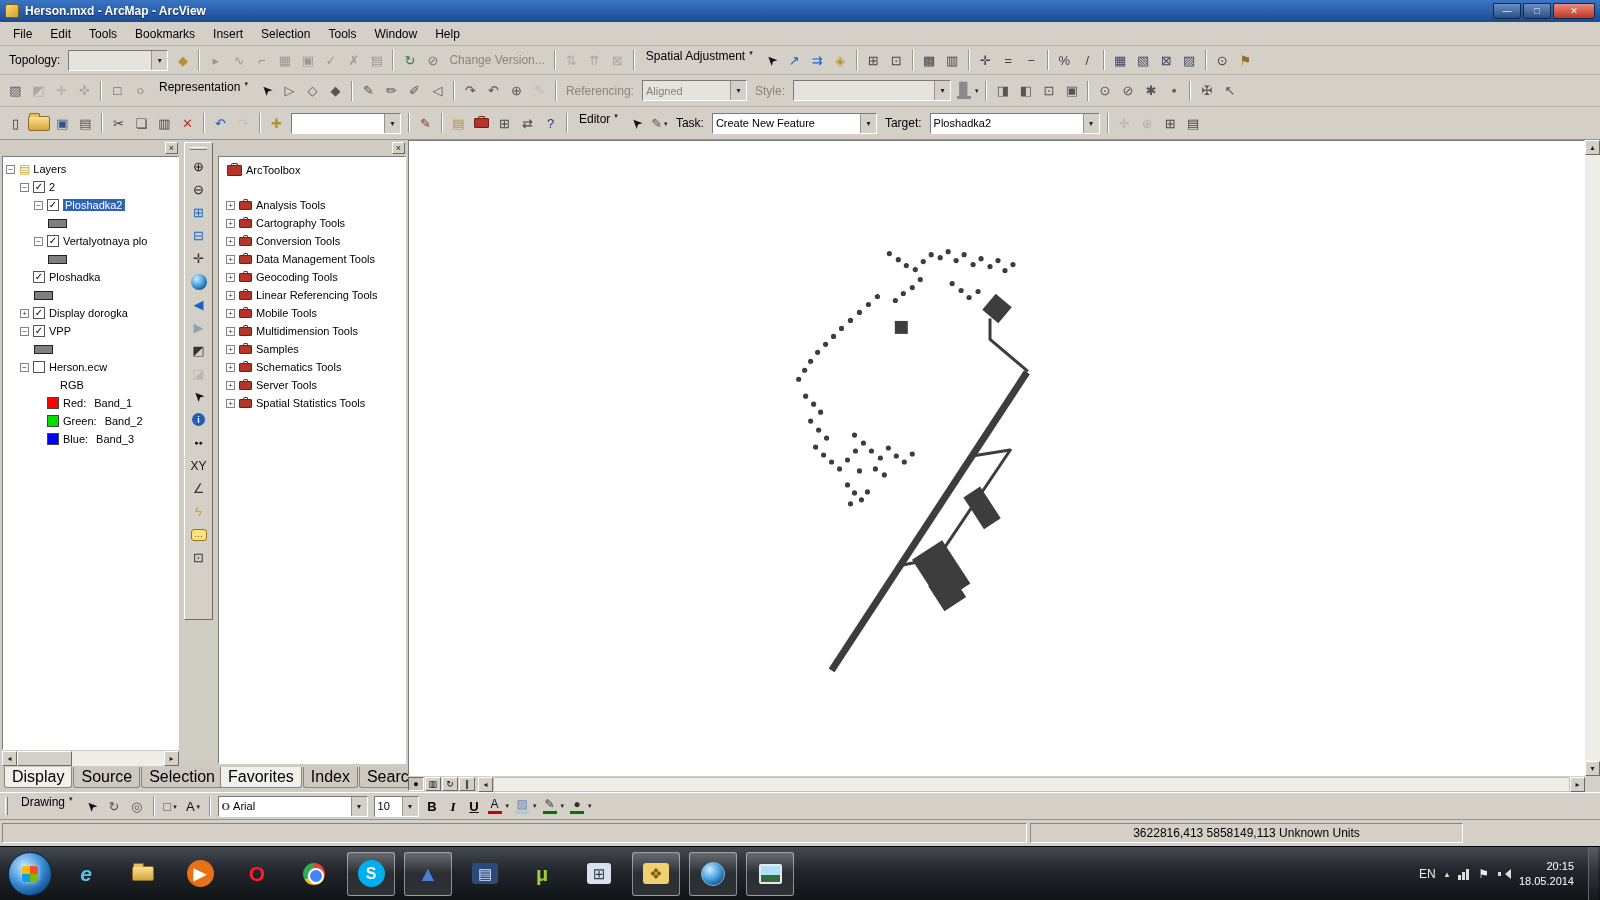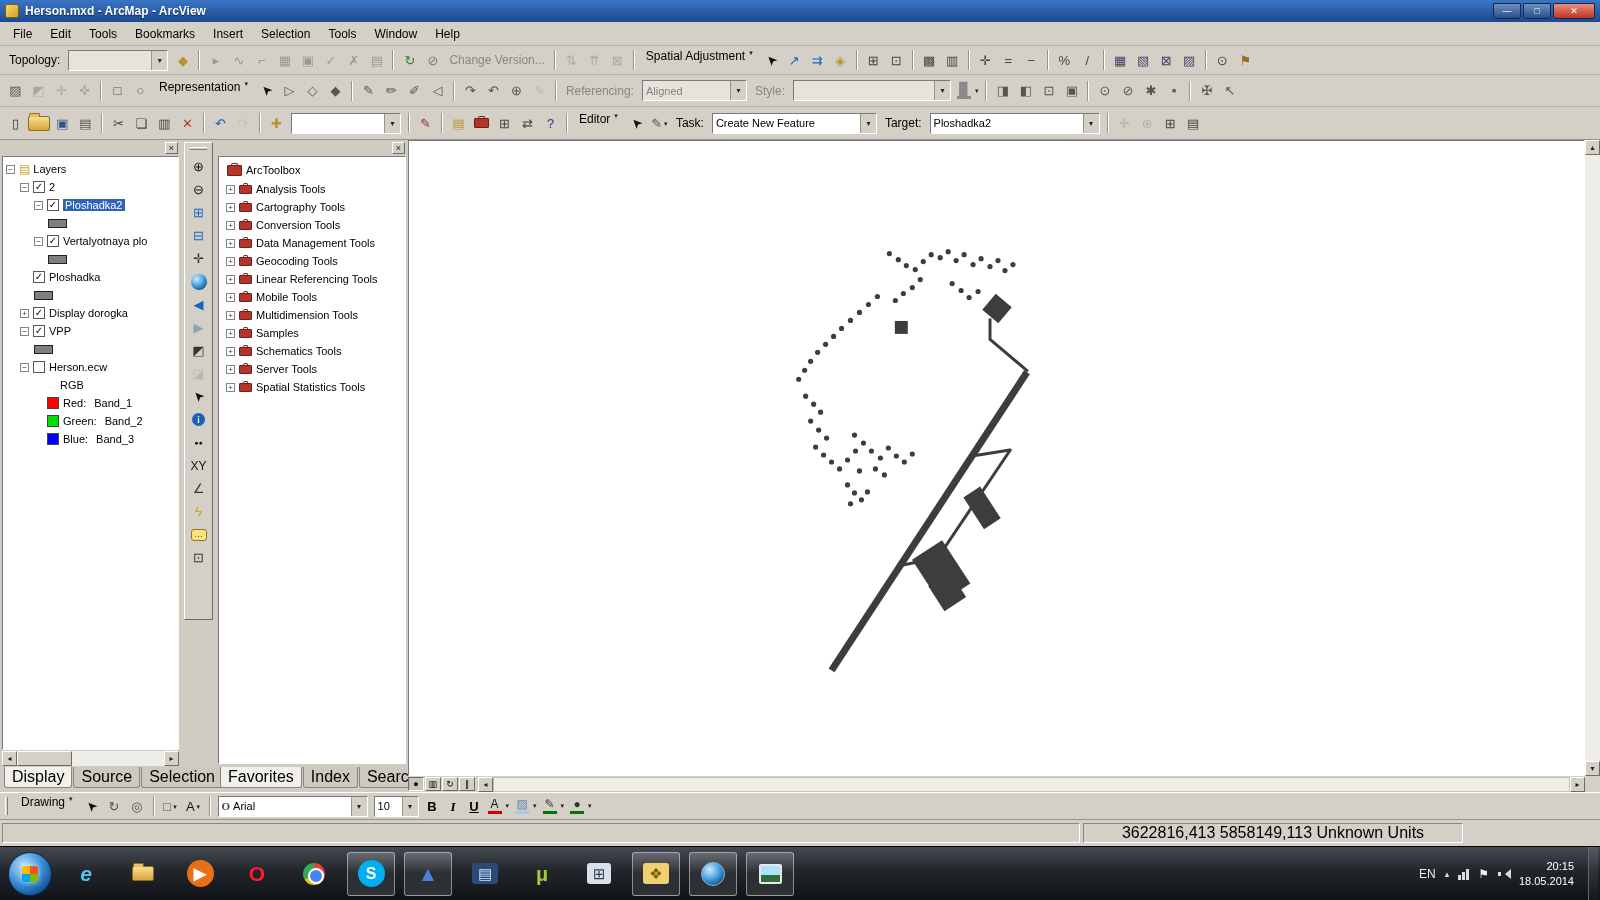--- a/index.html
+++ b/index.html
@@ -71,21 +71,21 @@
 
 .tstrip{position:absolute;left:184px;top:2px;width:29px;height:478px;background:#d4d0c8;border:1px solid;border-color:#fff #6f6b63 #6f6b63 #fff;padding-top:2px}
 .hgrip{height:3px;border-top:1px solid #fff;border-bottom:1px solid #808080;margin:2px 5px 5px}
 .vbtn{width:25px;height:23px;margin:0 auto;display:flex;align-items:center;justify-content:center;font-size:13px}
 .vbtn.dis{opacity:.45}
 .vbtn .g{display:inline-block}
 
 .tbox{position:absolute;left:218px;top:2px;bottom:2px;width:188px}
 .tbx-tree{position:absolute;left:0;right:0;top:14px;bottom:26px;background:#fff;border:1px solid;border-color:#7a7a7a #fff #fff #7a7a7a;padding-top:4px;overflow:hidden}
 .xrow{display:flex;align-items:center;height:18px;font-size:11px;padding-left:7px;white-space:nowrap}
-.xrow.root{margin-bottom:1px}
+.xrow.root{margin-bottom:17px}
 .xrow .exp{margin-right:3px}
 .tbxico{width:13px;height:9px;min-width:13px;background:#b5342a;border:1px solid #6e1f16;border-radius:1px;position:relative;margin:0 4px 0 1px;display:inline-block}
 .tbxico::before{content:"";position:absolute;left:3px;right:3px;top:-3px;height:2px;border:1px solid #6e1f16;border-bottom:none;border-radius:2px 2px 0 0}
 .tbxico.big{width:15px;height:11px;min-width:15px}
 
 .mapwrap{position:absolute;left:408px;top:0;right:0;bottom:0;background:#d4d0c8}
 #map-svg{position:absolute;left:0;top:0;width:calc(100% - 15px);height:calc(100% - 16px);background:#fff;border:1px solid;border-color:#7a7a7a #fff #fff #7a7a7a}
 .map-hbar{position:absolute;left:0;bottom:0;height:16px;right:15px;display:flex;align-items:center;background:#d4d0c8}
 #map-ctrls{display:inline-flex;margin-right:2px}
 .mbtn{width:16px;height:14px;display:inline-flex;align-items:center;justify-content:center;font-size:9px;border:1px solid;border-color:#fff #6f6b63 #6f6b63 #fff;background:#d4d0c8;margin-right:1px}
@@ -96,21 +96,21 @@
 
 
 .drawbar{position:absolute;left:0;top:792px;width:100%;height:28px;background:#d4d0c8;border-top:1px solid #fff;border-bottom:1px solid #98948c;display:flex;align-items:center;padding-left:5px}
 .vgrip{width:3px;height:18px;border-left:1px solid #fff;border-right:1px solid #808080;margin-right:6px}
 .dritems{display:flex;align-items:center}
 
 
 .statusbar{position:absolute;left:0;top:820px;width:100%;height:26px;background:#d4d0c8;display:flex;gap:3px;padding:3px 2px;align-items:stretch}
 .sfield{border:1px solid;border-color:#8a867e #fff #fff #8a867e;background:#d4d0c8}
 .f1{flex:1}
-.f2{width:380px;display:flex;align-items:center;justify-content:center;font-size:16px;white-space:nowrap}
+.f2{width:433px;display:flex;align-items:center;justify-content:center;font-size:12px;white-space:nowrap}
 .f3{width:132px}
 
 
 .taskbar{position:absolute;left:0;top:846px;width:100%;height:54px;background:linear-gradient(#454a52,#22262b 45%,#101316);display:flex;align-items:center;padding:0 0 0 8px;border-top:1px solid #000}
 .orb{width:44px;height:44px;border-radius:50%;background:radial-gradient(circle at 35% 30%,#b8e2ff,#3f8fd6 45%,#0b4c8c 82%);border:1px solid #03284f;display:flex;align-items:center;justify-content:center;margin-right:10px;flex:none}
 .flag{width:16px;height:16px;border-radius:3px;background:conic-gradient(#f25022 0 25%,#7fba00 0 50%,#00a4ef 0 75%,#ffb900 0);box-shadow:0 0 5px rgba(255,255,255,.65)}
 .tkitems{display:flex;align-items:center;gap:9px}
 .slot{width:48px;height:44px;display:flex;align-items:center;justify-content:center;border-radius:3px;flex:none}
 .slot.running{border:1px solid rgba(255,255,255,.45);background:linear-gradient(rgba(255,255,255,.22),rgba(255,255,255,.05) 50%,rgba(255,255,255,.12))}
 .tkg{font-size:21px;color:#ddd;line-height:1}

